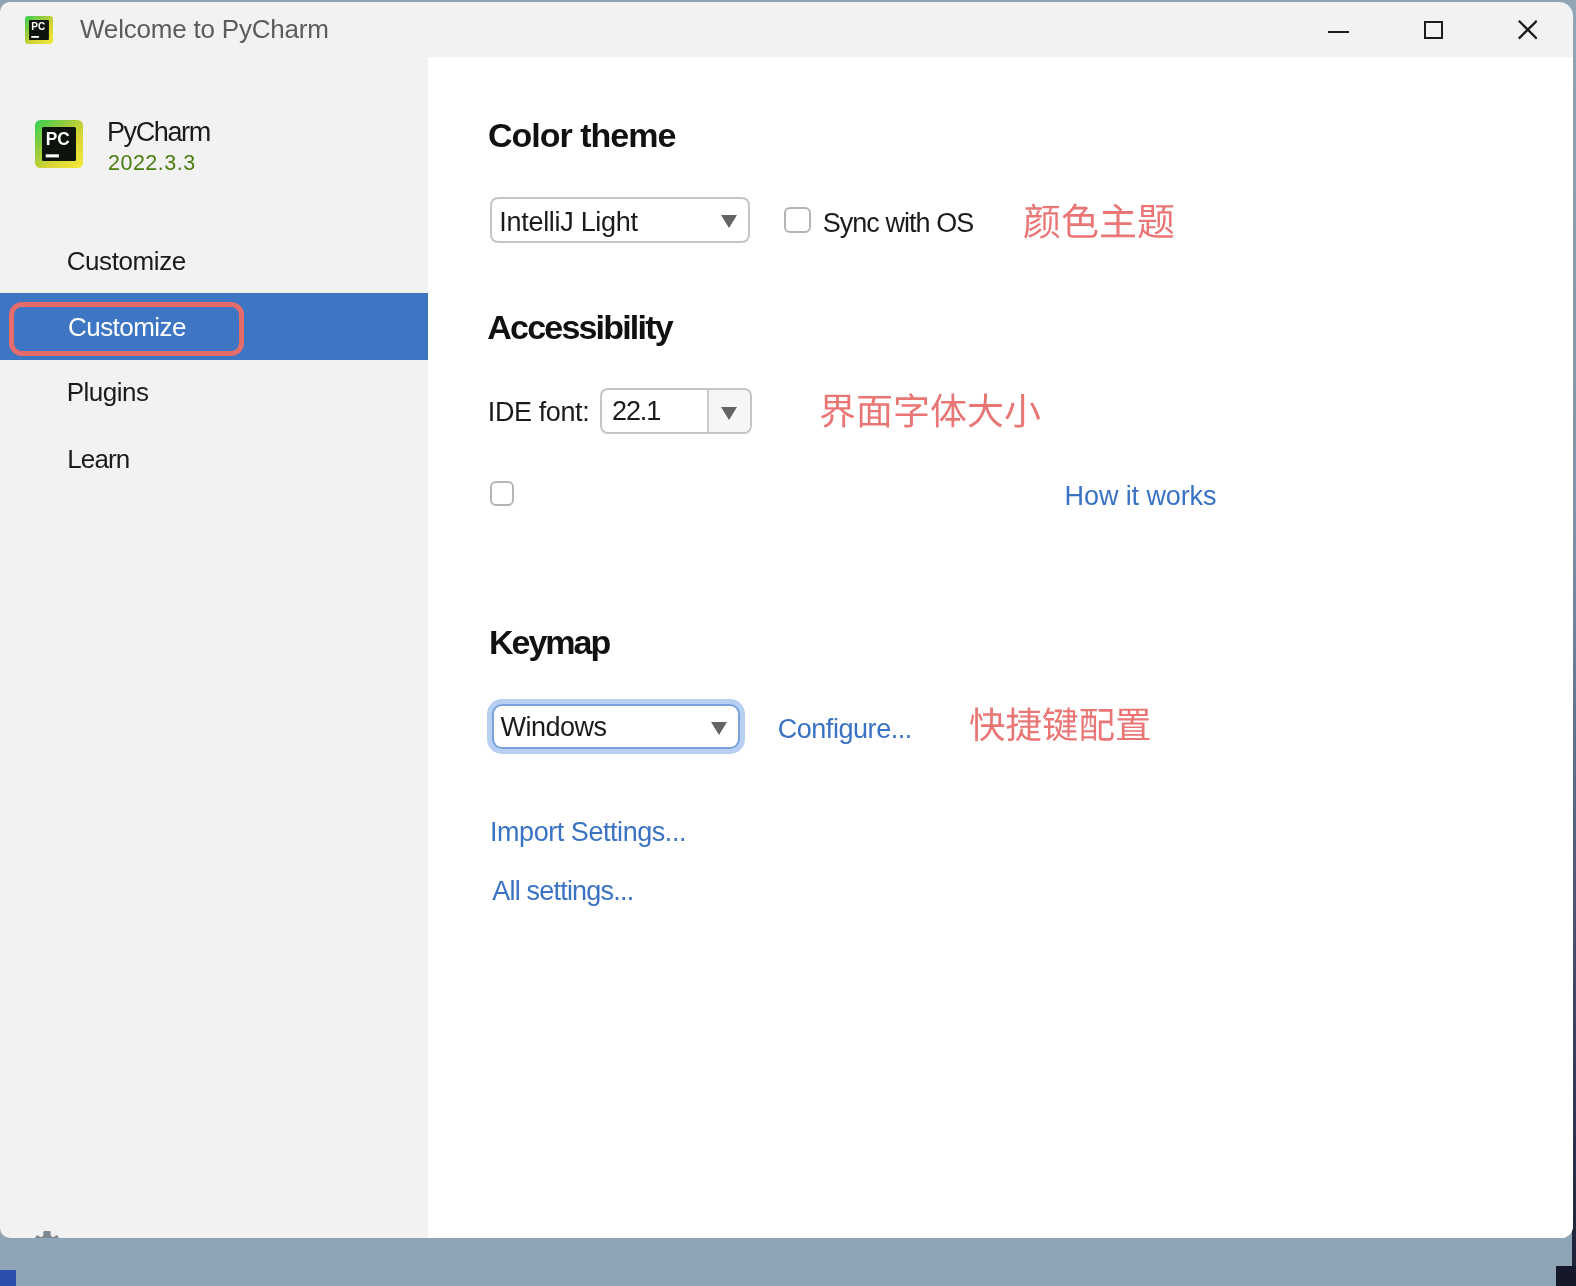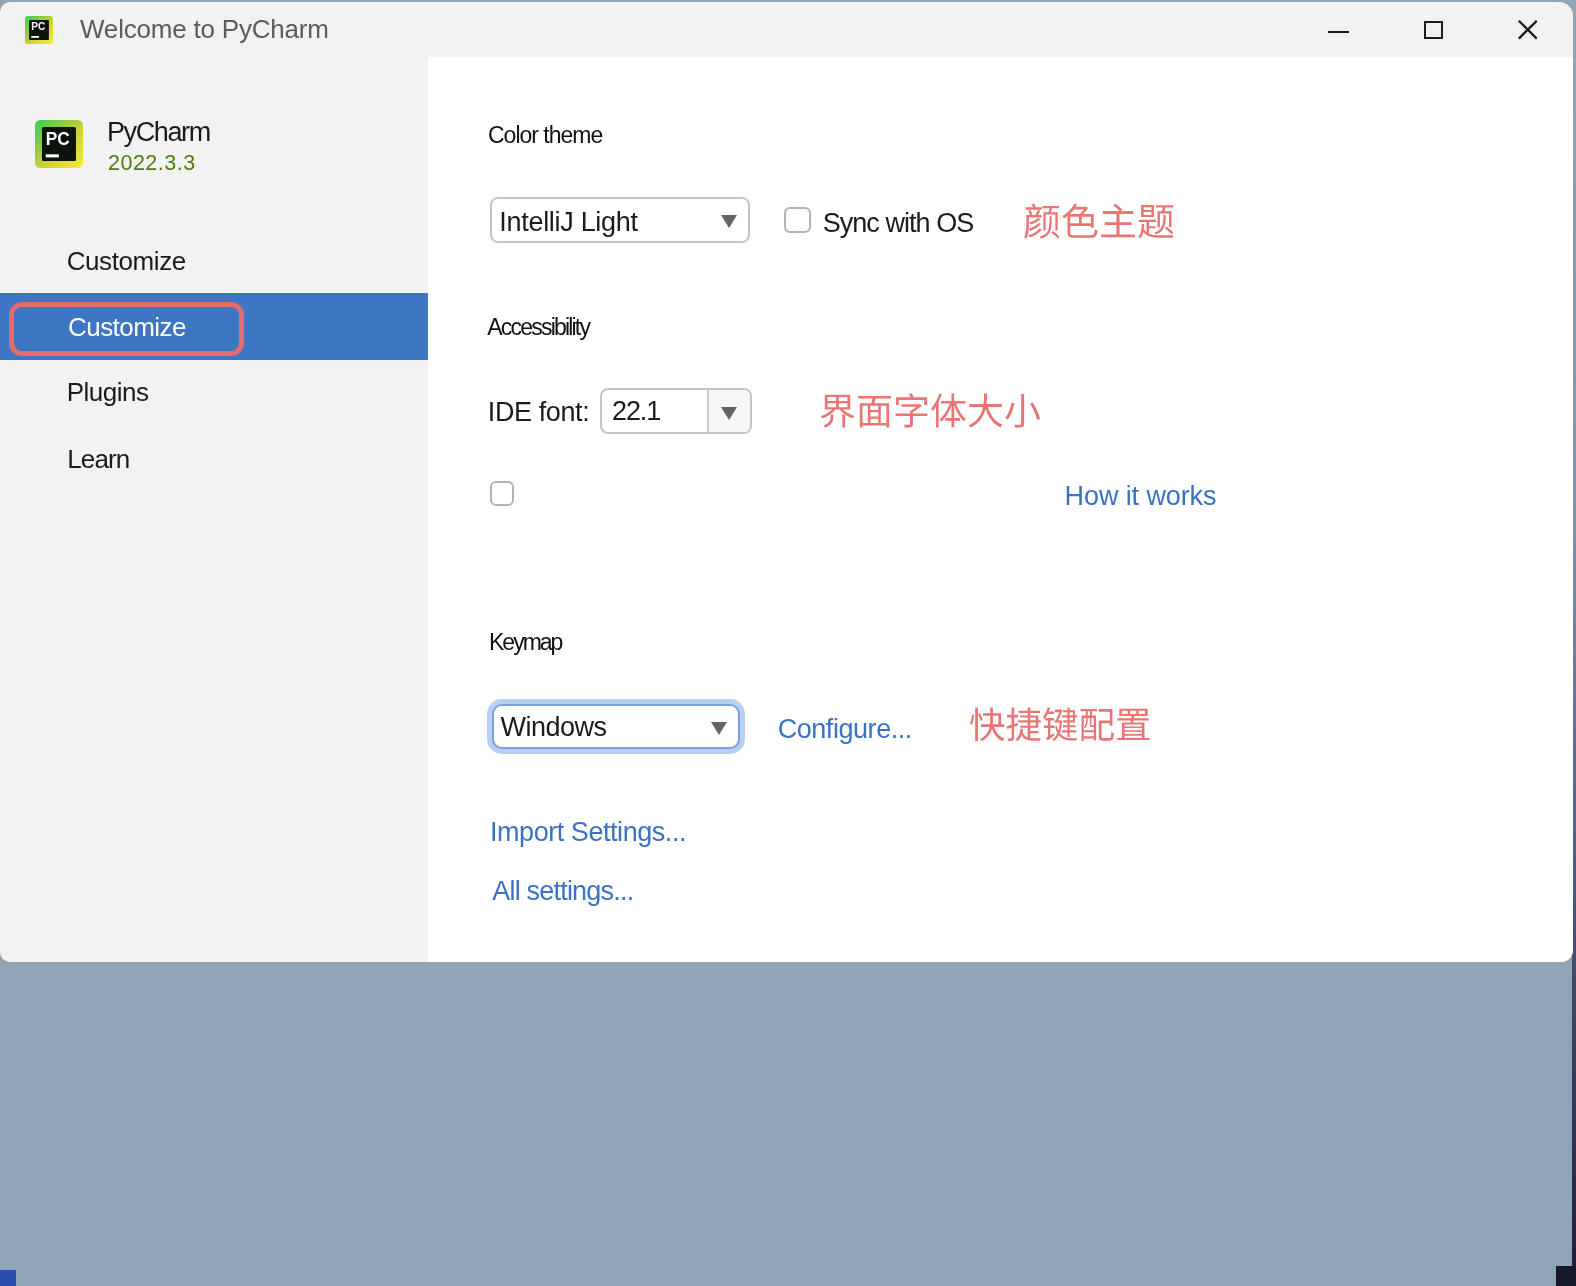--- a/index.html
+++ b/index.html
@@ -2,24 +2,24 @@
 <html><head><meta charset="utf-8"><title>Welcome to PyCharm</title>
 <style>
 html,body{margin:0;padding:0;width:1576px;height:1286px;overflow:hidden;background:#8fa4b4;
 font-family:"Liberation Sans",sans-serif;}
 *{box-sizing:border-box}
 .abs{position:absolute}
 .t{position:absolute;white-space:nowrap;color:#1b1b1b}
 #rightstrip{right:0;top:0;width:4px;height:1286px;background:linear-gradient(180deg,#90a5b5 0%,#8094a9 40%,#3a4260 80%,#1a1f33 100%)}
 #blcorner{left:0;bottom:0;width:16px;height:16px;background:#2b4fae}
 #brcorner{right:0;bottom:0;width:20px;height:20px;background:#141829}
-#win{left:0;top:2px;width:1573px;height:960px;background:#f2f2f2;border-radius:10px 14px 12px 10px;overflow:hidden}
+#win{left:0;top:2px;width:1573px;height:1236px;background:#f2f2f2;border-radius:10px 14px 12px 10px;overflow:hidden}
 #content{left:428px;top:55px;right:0;bottom:0;background:#fff}
 .body27{font-size:27px;line-height:30px}
-.head34{font-size:23px;line-height:38px;font-weight:normal;color:#111}
+.head34{font-size:34px;line-height:38px;font-weight:bold;color:#111}
 .menu{font-size:26px;line-height:30px}
 .link{color:#3a72c4}
 .combo{background:#fff;border:2px solid #c5c5c5;border-radius:8px}
 .arrow{width:0;height:0;border-left:8.3px solid transparent;border-right:8.3px solid transparent;border-top:13.3px solid #646464}
 .cb{background:#fff;border:2.5px solid #b4b4b4;border-radius:6px}
 </style></head>
 <body>
 <div class="abs" id="rightstrip"></div>
 <div class="abs" id="blcorner"></div>
 <div class="abs" id="brcorner"></div>

